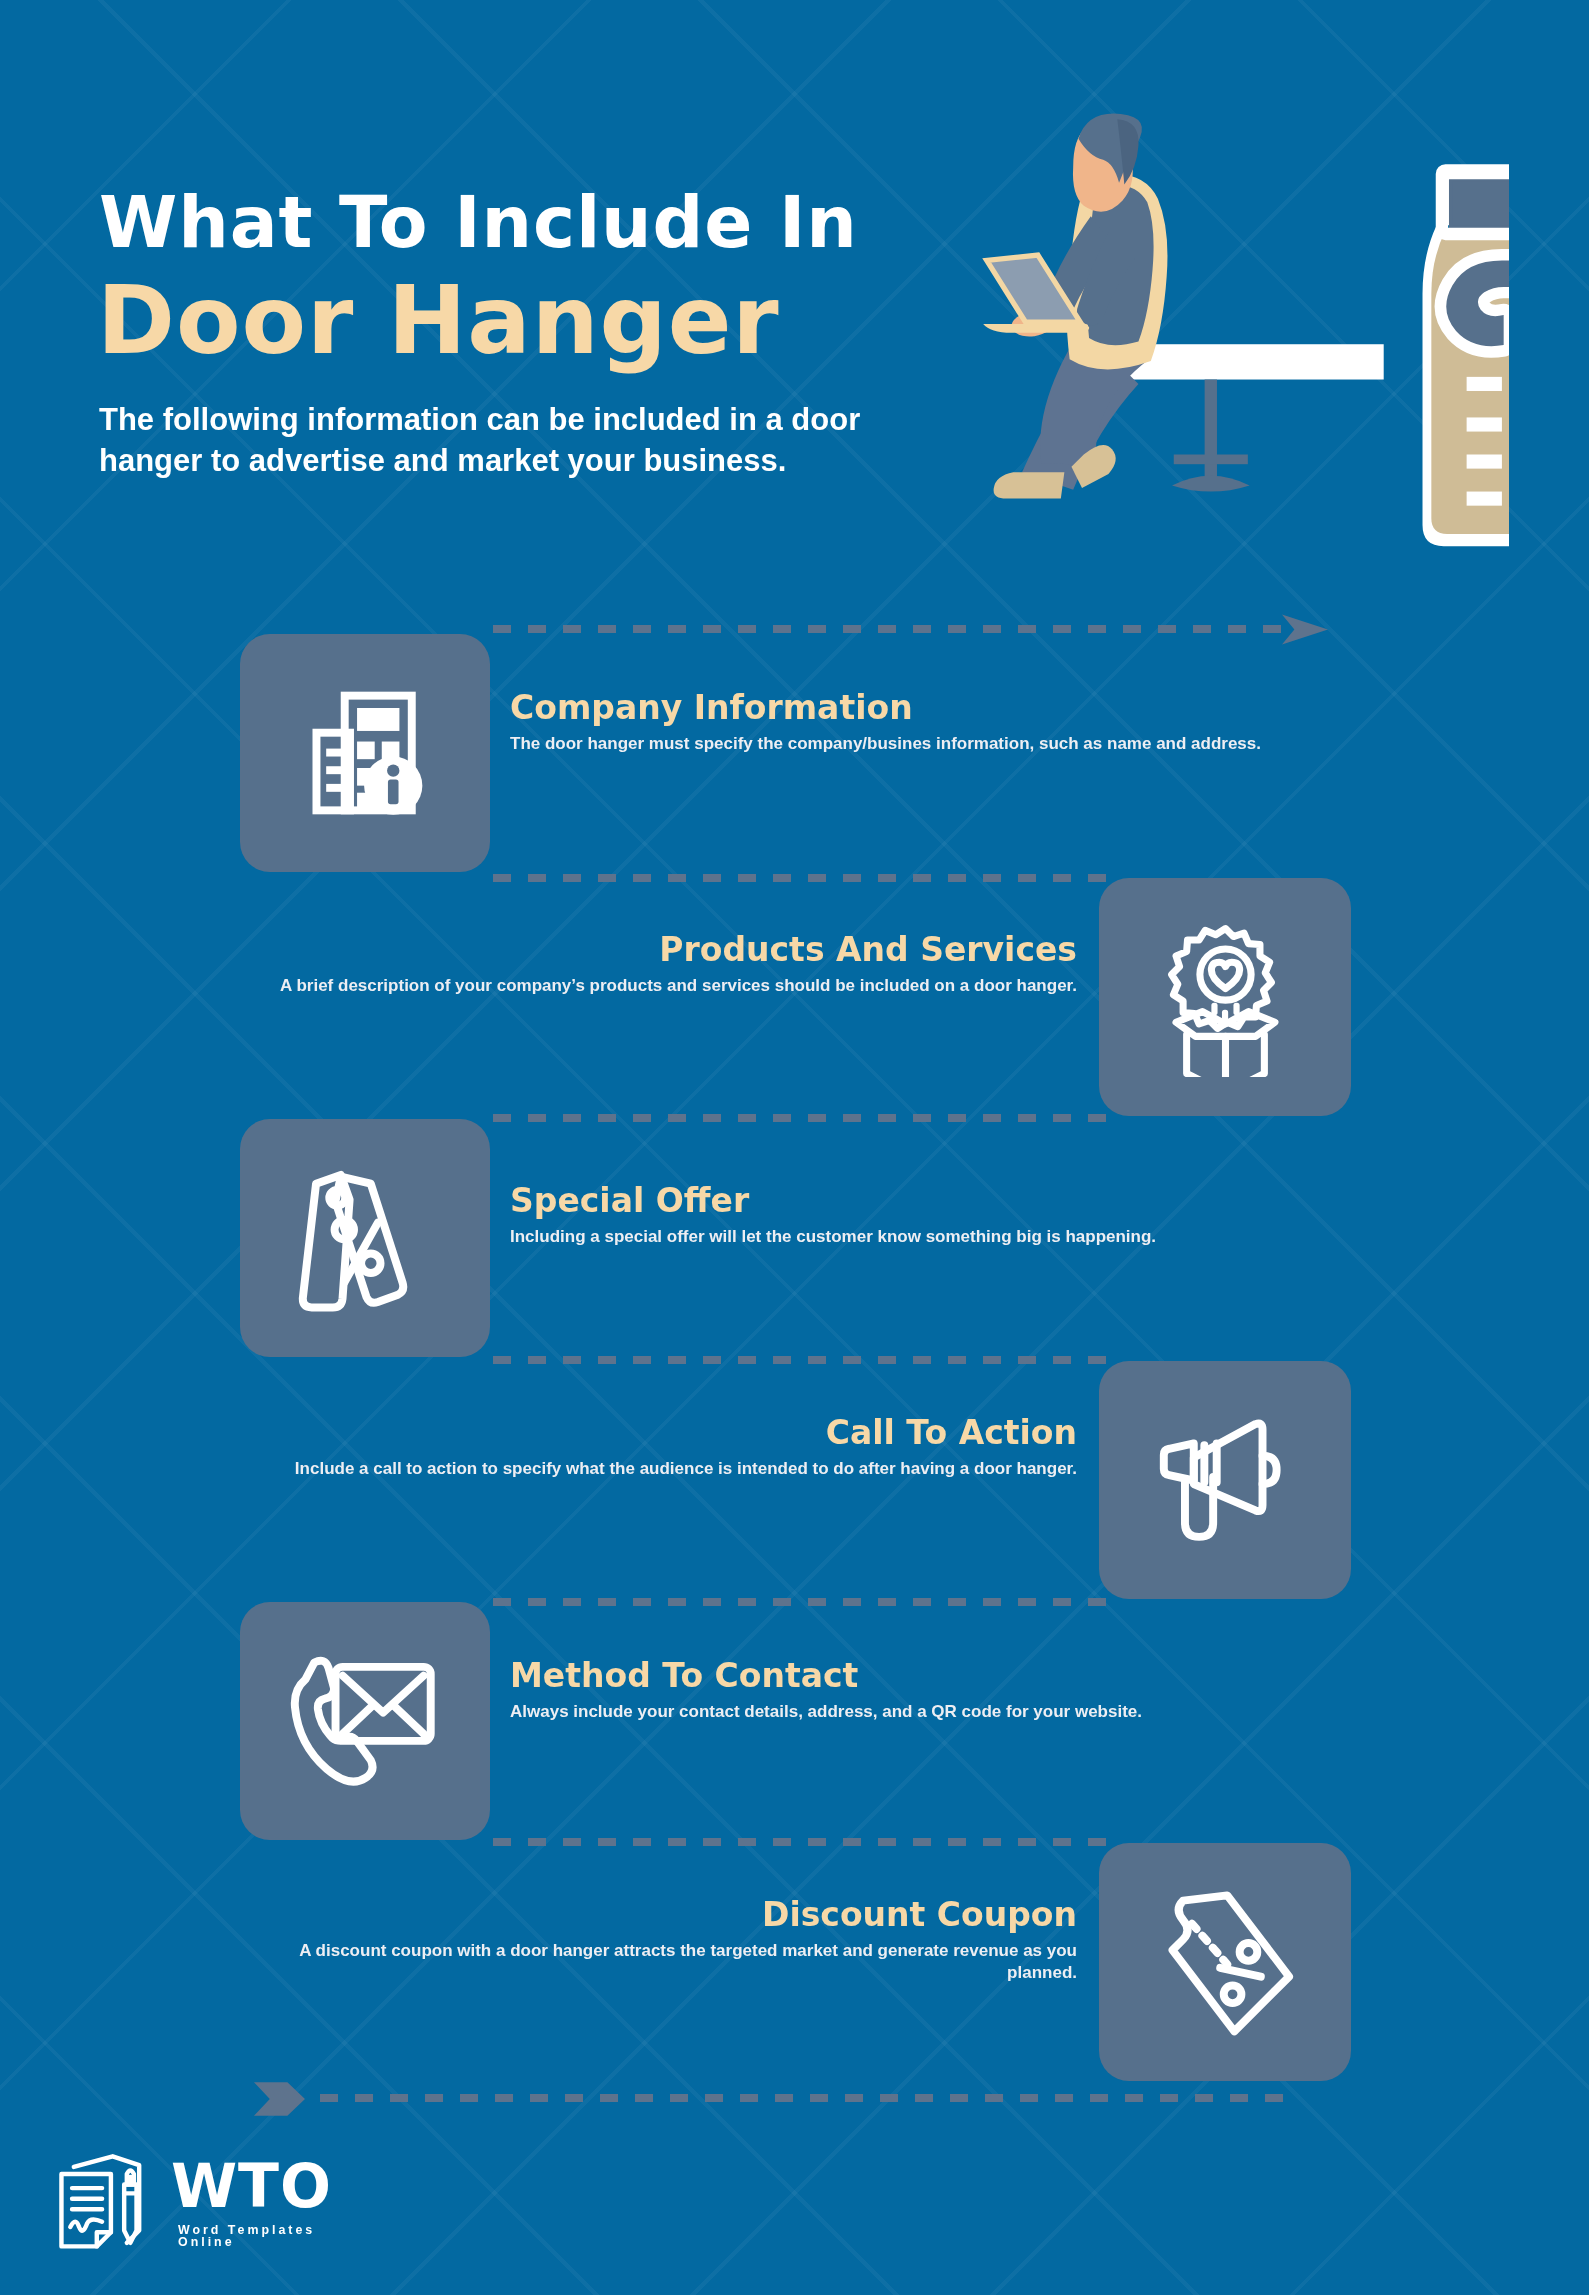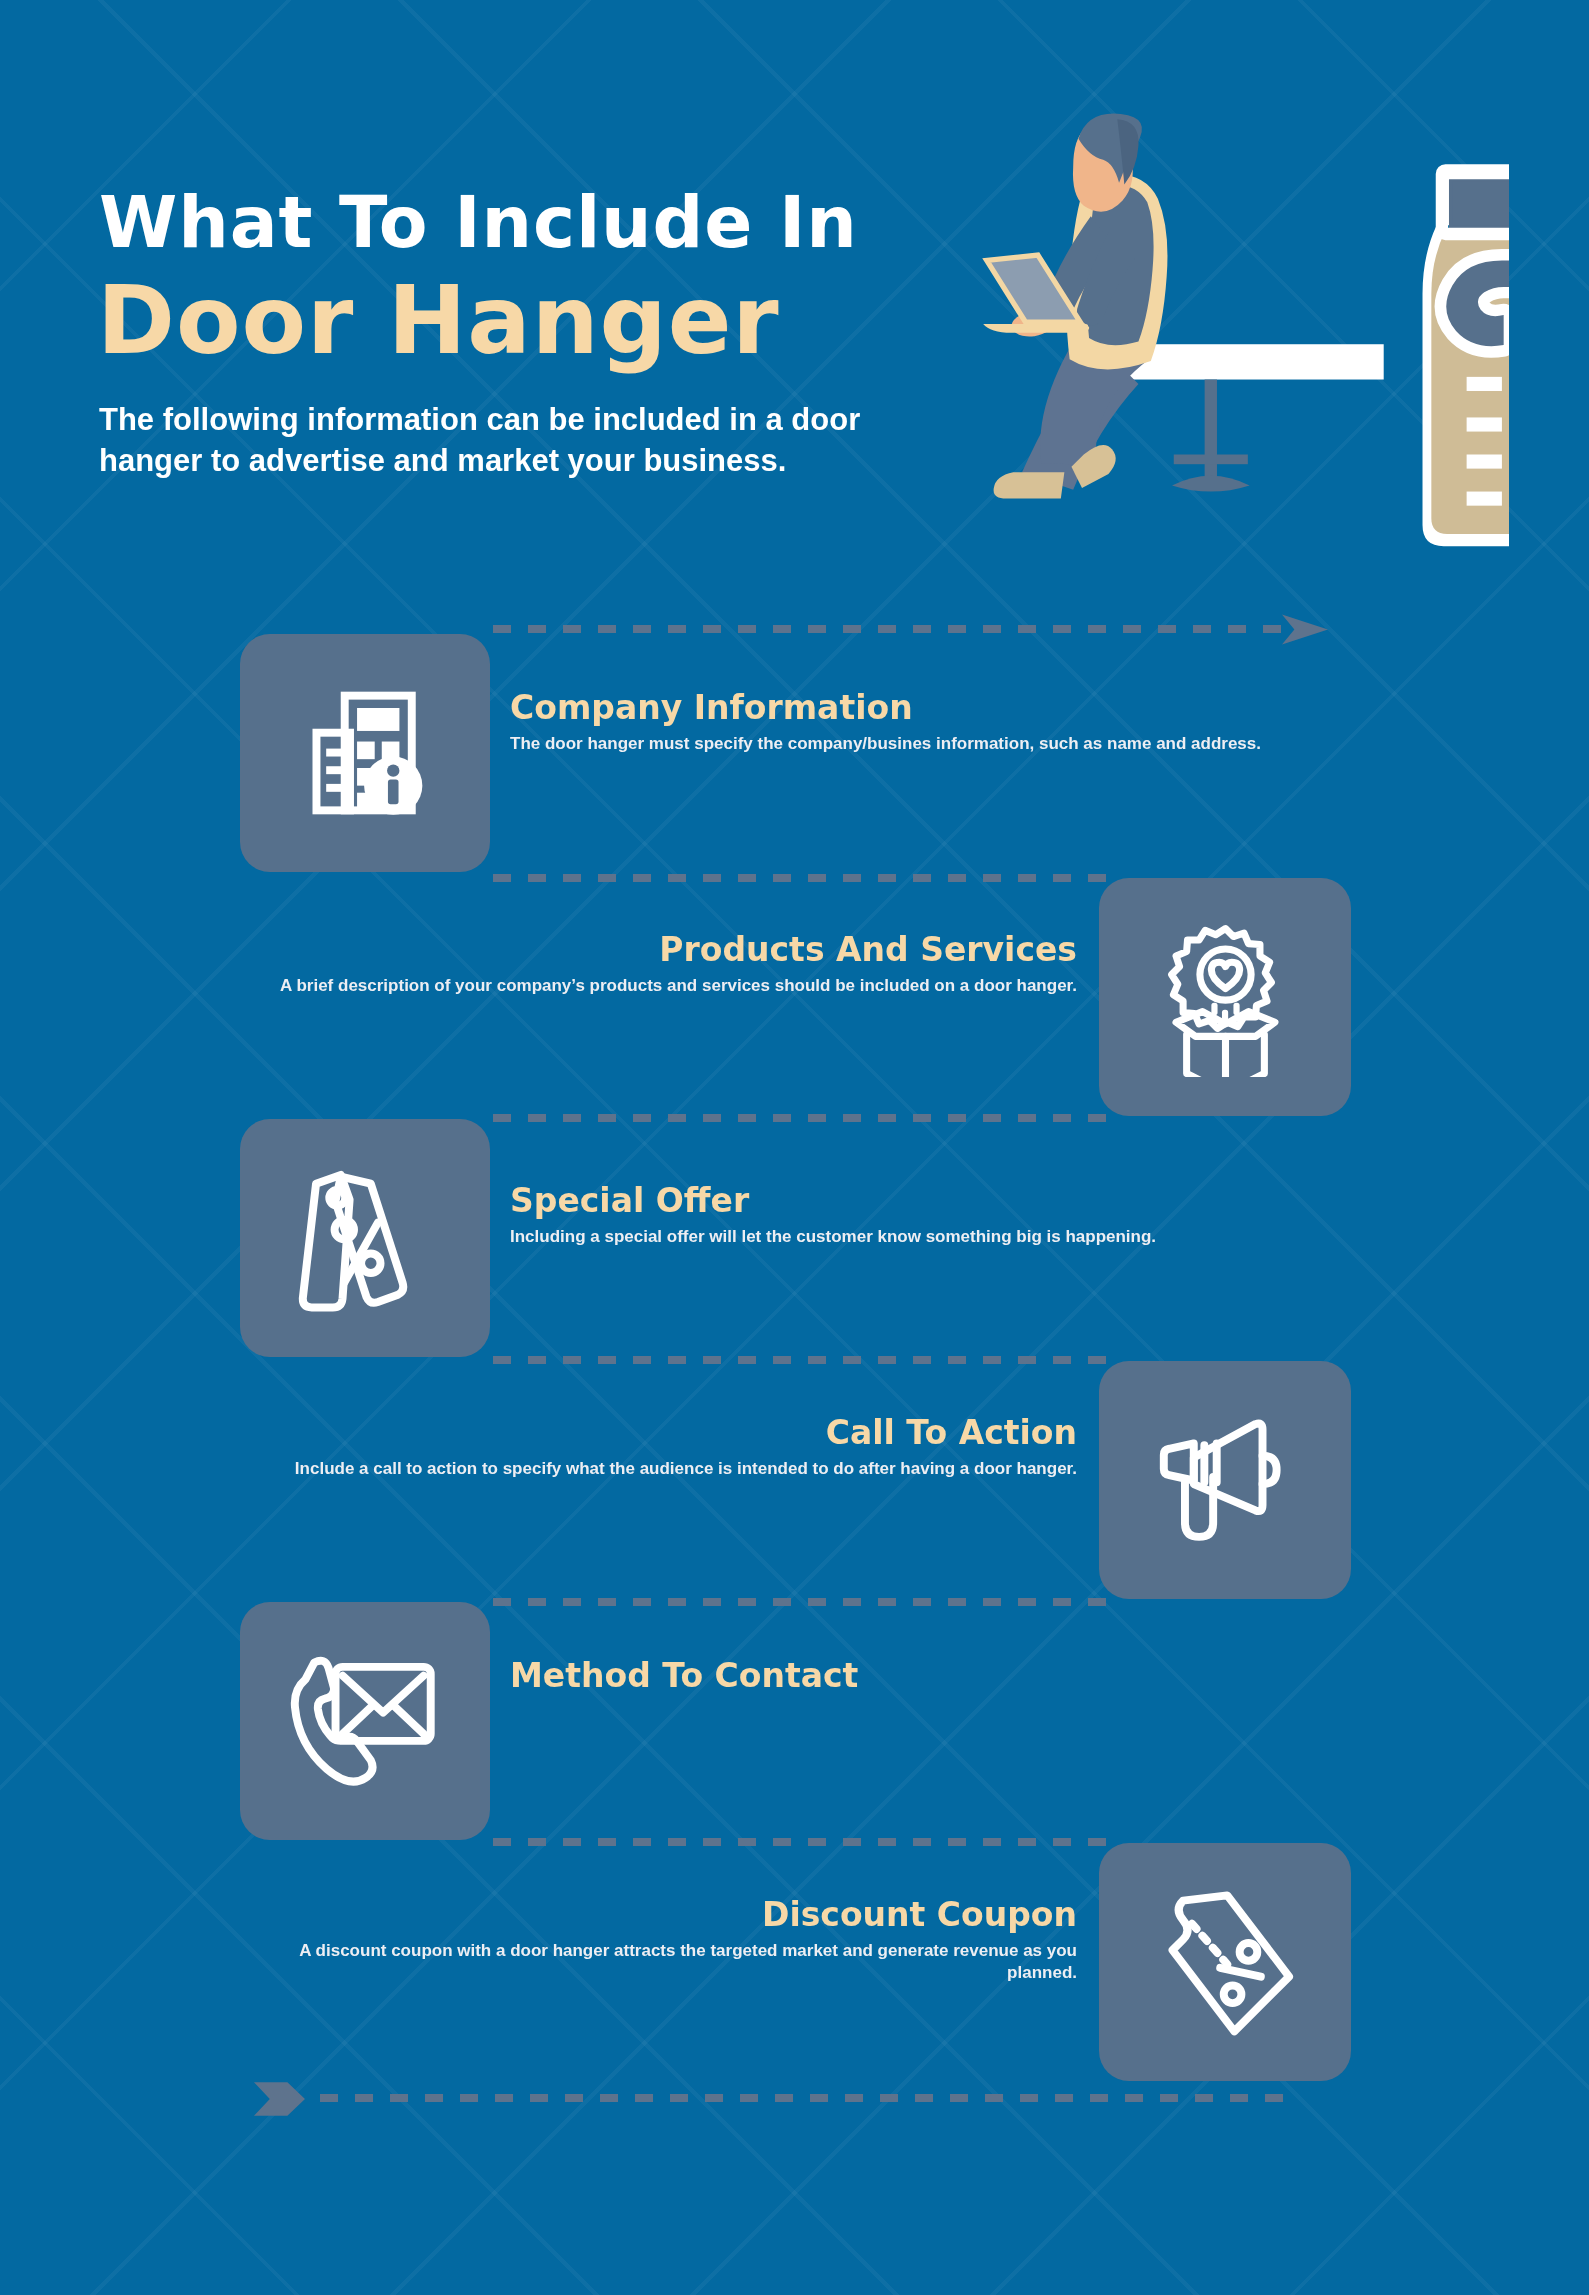--- a/index.html
+++ b/index.html
@@ -316,20 +316,21 @@
             <path d="M22 32 q-14 12 -12 32 q4 42 36 70 q26 22 44 10 q12 -8 6 -20 l-16 -22 q-6 -8 -16 -2 q-8 4 -14 -4 q-12 -14 -14 -30 q-1 -10 8 -12 q12 -3 10 -13 l-6 -22 q-4 -12 -16 -6Z"></path>
             <rect x="56" y="18" width="108" height="84" rx="8"></rect>
             <path d="M64 28 l46 42 l46 -42"></path>
             <path d="M64 94 l34 -32 M156 94 l-34 -32"></path>
           </g>
         </svg>
       </div>
     </div>
     <div class="txt align-left" style="left:510px; top:55px; width:812px;">
       <div class="ttl">Method To Contact</div>
+      <div class="dsc">Always include your contact details, address, and a QR code for your website.</div>
     </div>
   </div>
   <div class="dashline" style="left:493px; top:1838px; width:618px;"></div>
 
   <div class="row" style="top:1843px; height:238px;">
     <div class="icon-panel right full" style="top:0;">
       <div class="icon-wrap">
         <svg width="159" height="159" viewBox="0 0 180 180">
           <g fill="none" stroke="#FFFFFF" stroke-width="9" stroke-linejoin="round" stroke-linecap="round">
             <path d="M92 14 l70 92 l-62 62 l-70 -92 l12 -12 q10 -10 0 -22 q-10 -12 0 -22 Z"></path>
@@ -345,15 +346,32 @@
       <div class="ttl">Discount Coupon</div>
       <div class="dsc">A discount coupon with a door hanger attracts the targeted market and generate revenue as you planned.</div>
     </div>
   </div>
 
   <svg class="arrowhead" style="left:254px; top:2077px;" width="58" height="44" viewBox="0 0 66 50">
     <path d="M0 6 L38 6 L58 25 L38 44 L0 44 L18 25 Z" fill="#5E738D"></path>
   </svg>
   <div class="dashline" style="left:320px; top:2094px; width:971px;"></div>
 
+  <div id="logo">
+    <svg style="position:absolute;left:0;top:3.5px;" width="115" height="106" viewBox="0 0 130 120">
+      <g fill="none" stroke="#FFFFFF" stroke-width="5" stroke-linejoin="round" stroke-linecap="round">
+        <path d="M28 18 l44 -12 l30 10 v74 l-14 14"></path>
+        <path d="M14 26 h56 v66 l-16 16 h-40 Z"></path>
+        <path d="M54 108 v-16 h16"></path>
+        <path d="M26 42 h34 M26 54 h34 M26 66 h34"></path>
+        <path d="M24 86 q6 -12 10 0 q4 10 9 -4 q4 -8 17 -2"></path>
+        <path d="M85 38 h14 v52 l-7 14 l-7 -14 Z"></path>
+        <path d="M85 48 h14"></path>
+        <path d="M88 26 q4 -8 8 0 v12 h-8 Z"></path>
+        <circle cx="92" cy="32" r="2.5" fill="#FFFFFF"></circle>
+      </g>
+    </svg>
+    <div class="logo-word">WTO</div>
+    <div class="logo-tag">Word Templates Online</div>
+  </div>
 
 </div>
 
 
 </body></html>

